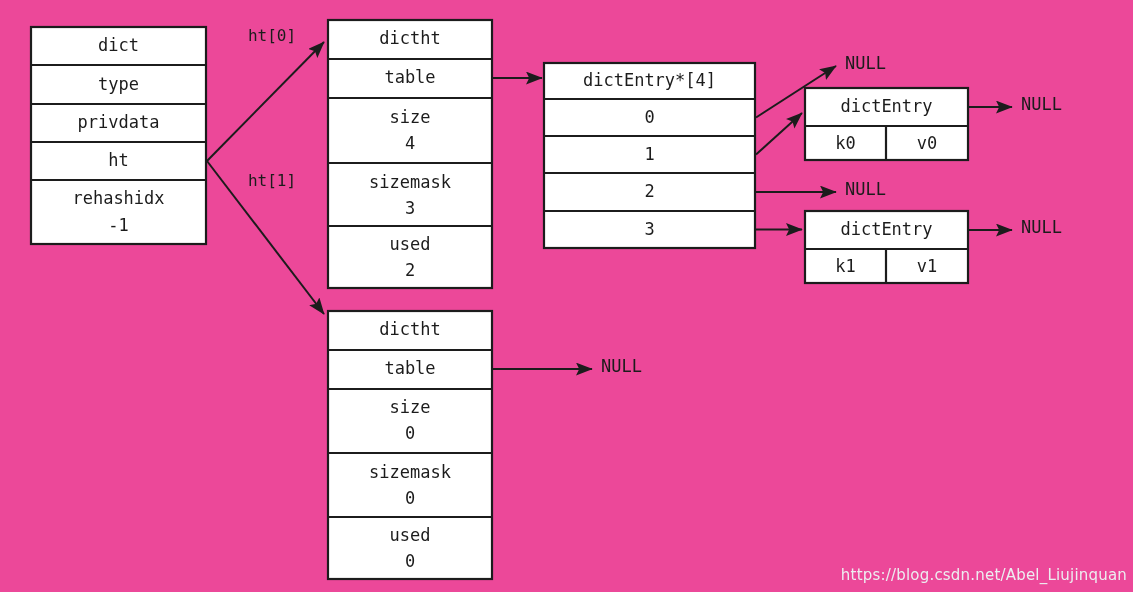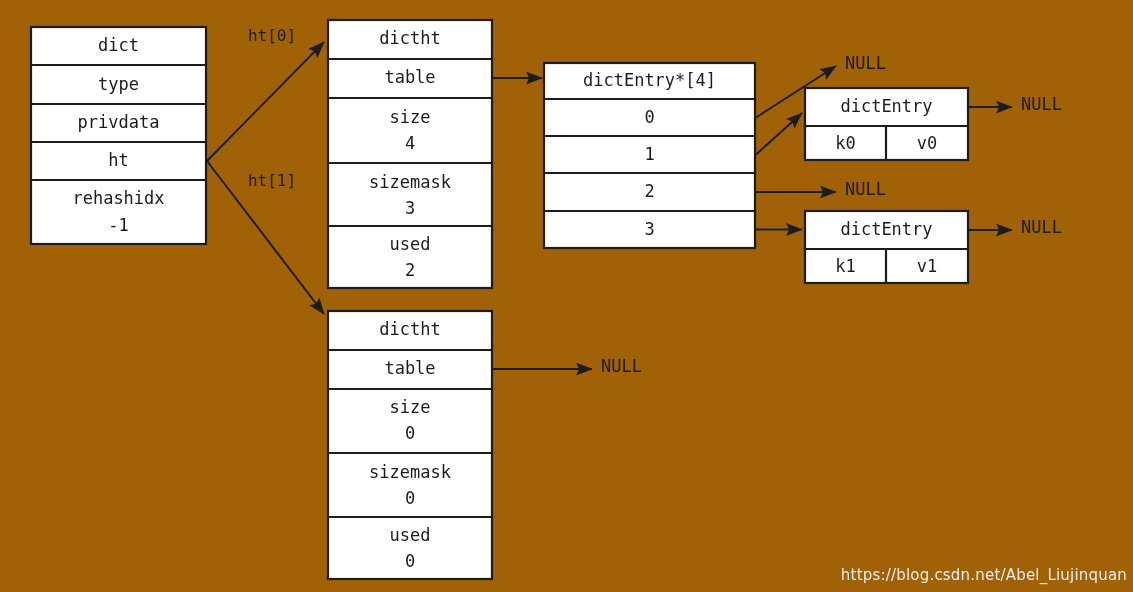--- a/index.html
+++ b/index.html
@@ -4,21 +4,21 @@
 <style>
   html, body {
     margin: 0;
     padding: 0;
     background: #ffffff;
   }
   #diagram-root {
     position: relative;
     width: 1133px;
     height: 592px;
-    background: #a16207;
+    background: #ec4899;
     font-family: "DejaVu Sans Mono", "Liberation Mono", monospace;
     overflow: hidden;
   }
   svg.layer {
     position: absolute;
     left: 0;
     top: 0;
     width: 1133px;
     height: 592px;
   }

